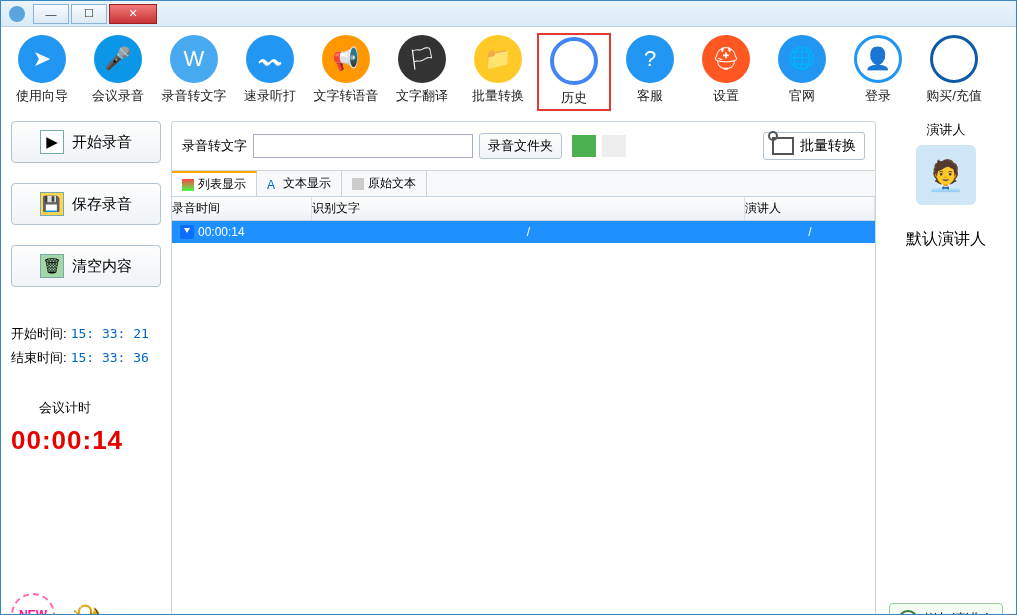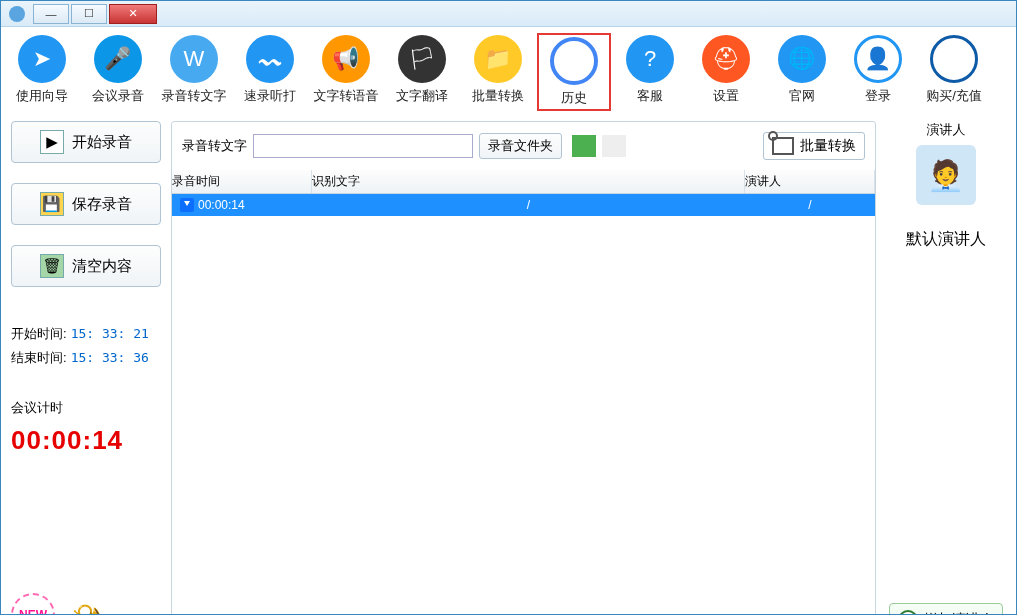--- a/index.html
+++ b/index.html
@@ -21,21 +21,21 @@
 .c-user{background:#fff;border:3px solid #2196f3;color:#2196f3}
 .c-money{background:#fff;border:3px solid #0d5aa7;color:#ff9800}
 
 .body { display:flex; padding: 6px 10px 0; gap:10px; height: 532px; }
 .leftcol { width: 150px; display:flex; flex-direction:column; }
 .bigbtn { border:1px solid #b0c4d4; border-radius:4px; height:42px; display:flex; align-items:center; justify-content:center; gap:8px; font-size:15px; margin-bottom:20px; background:linear-gradient(#fdfdfd,#f0f4f7); cursor:default; }
 .bigbtn .bi { width:24px; height:24px; display:flex; align-items:center; justify-content:center; border:1px solid #7aa; background:#fff; }
 .timesec { font-size:13px; margin-top:18px; }
 .timesec div { margin-bottom:6px; }
 .timesec .tval { color:#0066cc; font-family: monospace; margin-left:4px; }
-.timerlbl { font-size:13px; margin-top:26px; }
+.timerlbl { font-size:13px; margin-top:26px;margin-left:28px; }
 .timer { font-family:"Arial Black",sans-serif; font-size:26px; font-weight:bold; color:#e60000; margin-top:8px; letter-spacing:1px; }
 .leftfoot { margin-top:auto; display:flex; gap:10px; padding-bottom:10px; }
 .newbadge,.hornbadge { width:44px; height:44px; display:flex; align-items:center; justify-content:center; }
 .newbadge { color:#ff1493; font-size:12px; font-weight:bold; border:2px dashed #ff69b4; border-radius:50%; }
 .hornbadge { color:#ff5722; font-size:24px; }
 
 .centercol { flex:1; border:1px solid #c8d6e0; border-radius:3px; display:flex; flex-direction:column; }
 .toprow { display:flex; align-items:center; padding:10px 10px; gap:6px; font-size:13px; }
 .toprow input.topic { width:220px; height:24px; border:1px solid #aac; padding:0 4px; }
 .smallbtn { border:1px solid #b0c4d4; border-radius:3px; padding:3px 8px; background:linear-gradient(#fdfdfd,#f0f4f7); font-size:13px; cursor:default;font-family:Liberation Mono, monospace; }
@@ -169,20 +169,34 @@
       <input class="topic" value="" style="">
       <span class="smallbtn">录音文件夹</span>
       <span class="colorsw"></span>
       <span class="colorsw2"></span>
       <span class="spacer"></span>
       <span class="vidbtn">
           <span class="cam"></span>
           <span>批量转换</span>
         </span>
     </div>
+    <div class="tabbar">
+      <div class="tab active">
+          <span class="ti" style="background:linear-gradient(#f44,#4f4)"></span>
+          <span>列表显示</span>
+        </div>
+      <div class="tab">
+          <span class="ti" style="color:#06c">A</span>
+          <span>文本显示</span>
+        </div>
+      <div class="tab">
+          <span class="ti" style="background:#ccc"></span>
+          <span>原始文本</span>
+        </div>
+    </div>
     <div class="thead">
       <div class="col1">录音时间</div>
       <div class="col2">识别文字</div>
       <div class="col3">演讲人</div>
     </div>
     <div class="tbody" id="tbody">
         <div class="trow sel">
           <div class="c1">
             <span class="dlico"></span>
             <span>00:00:14</span>

